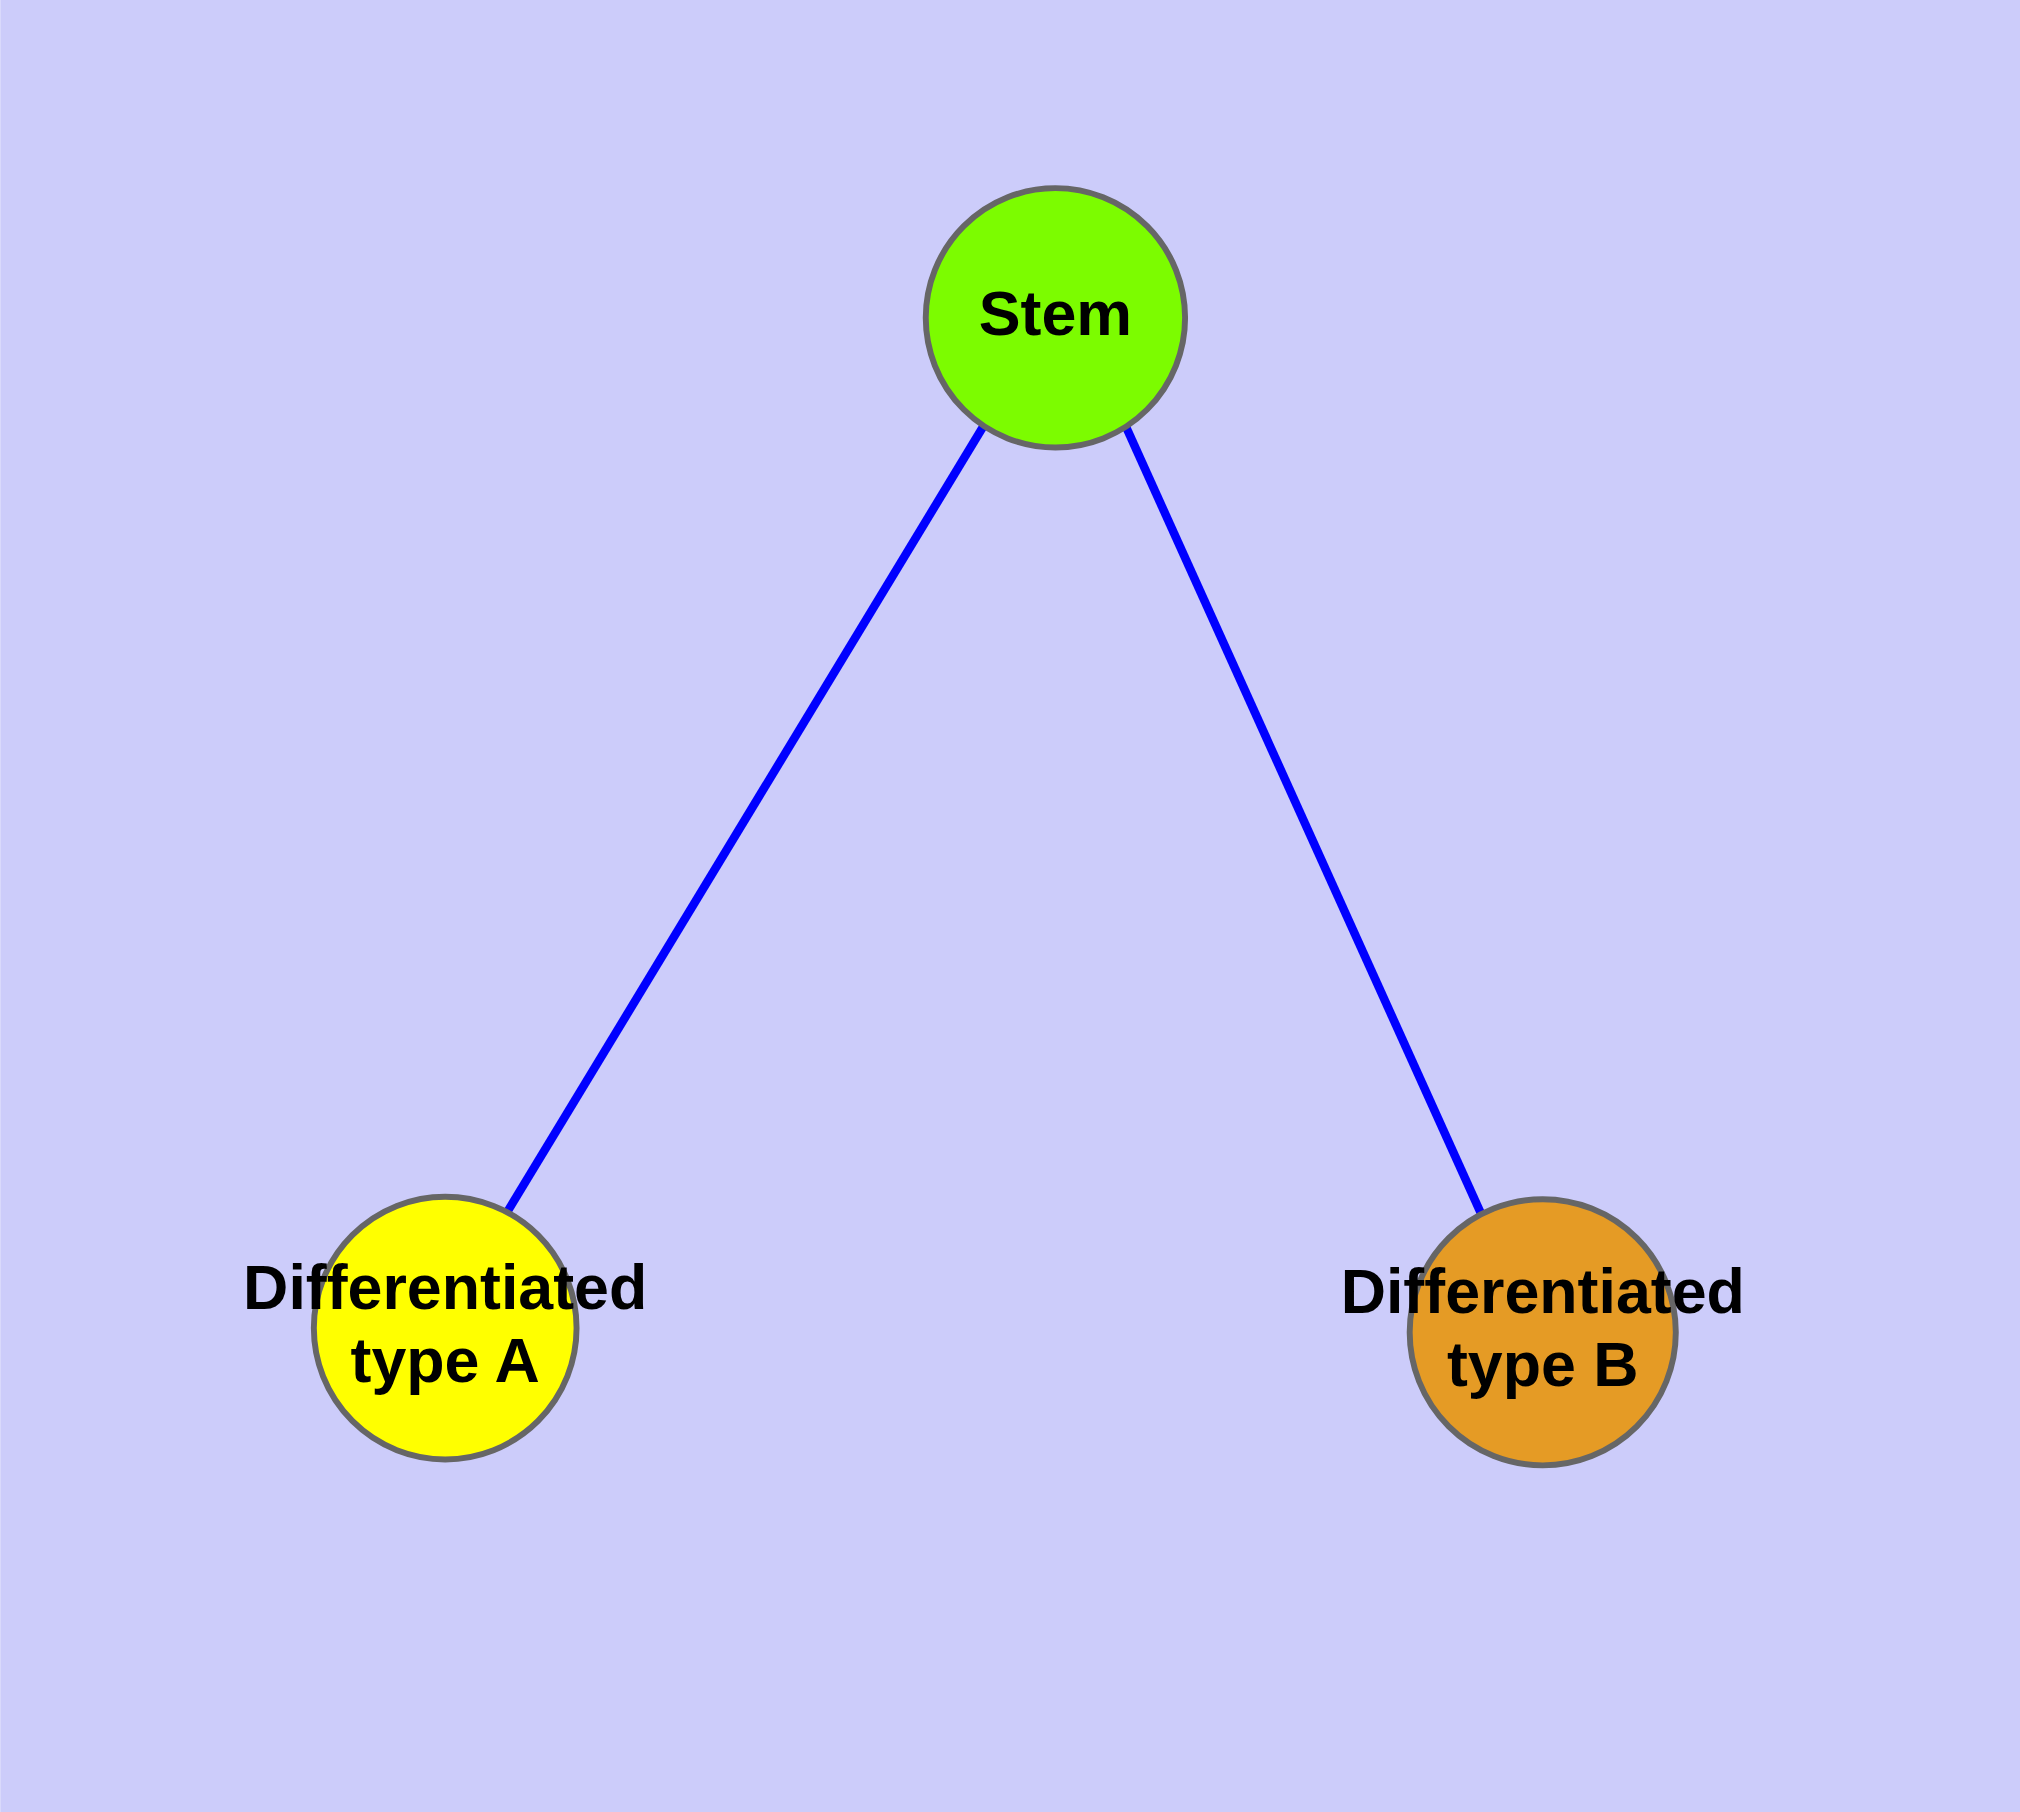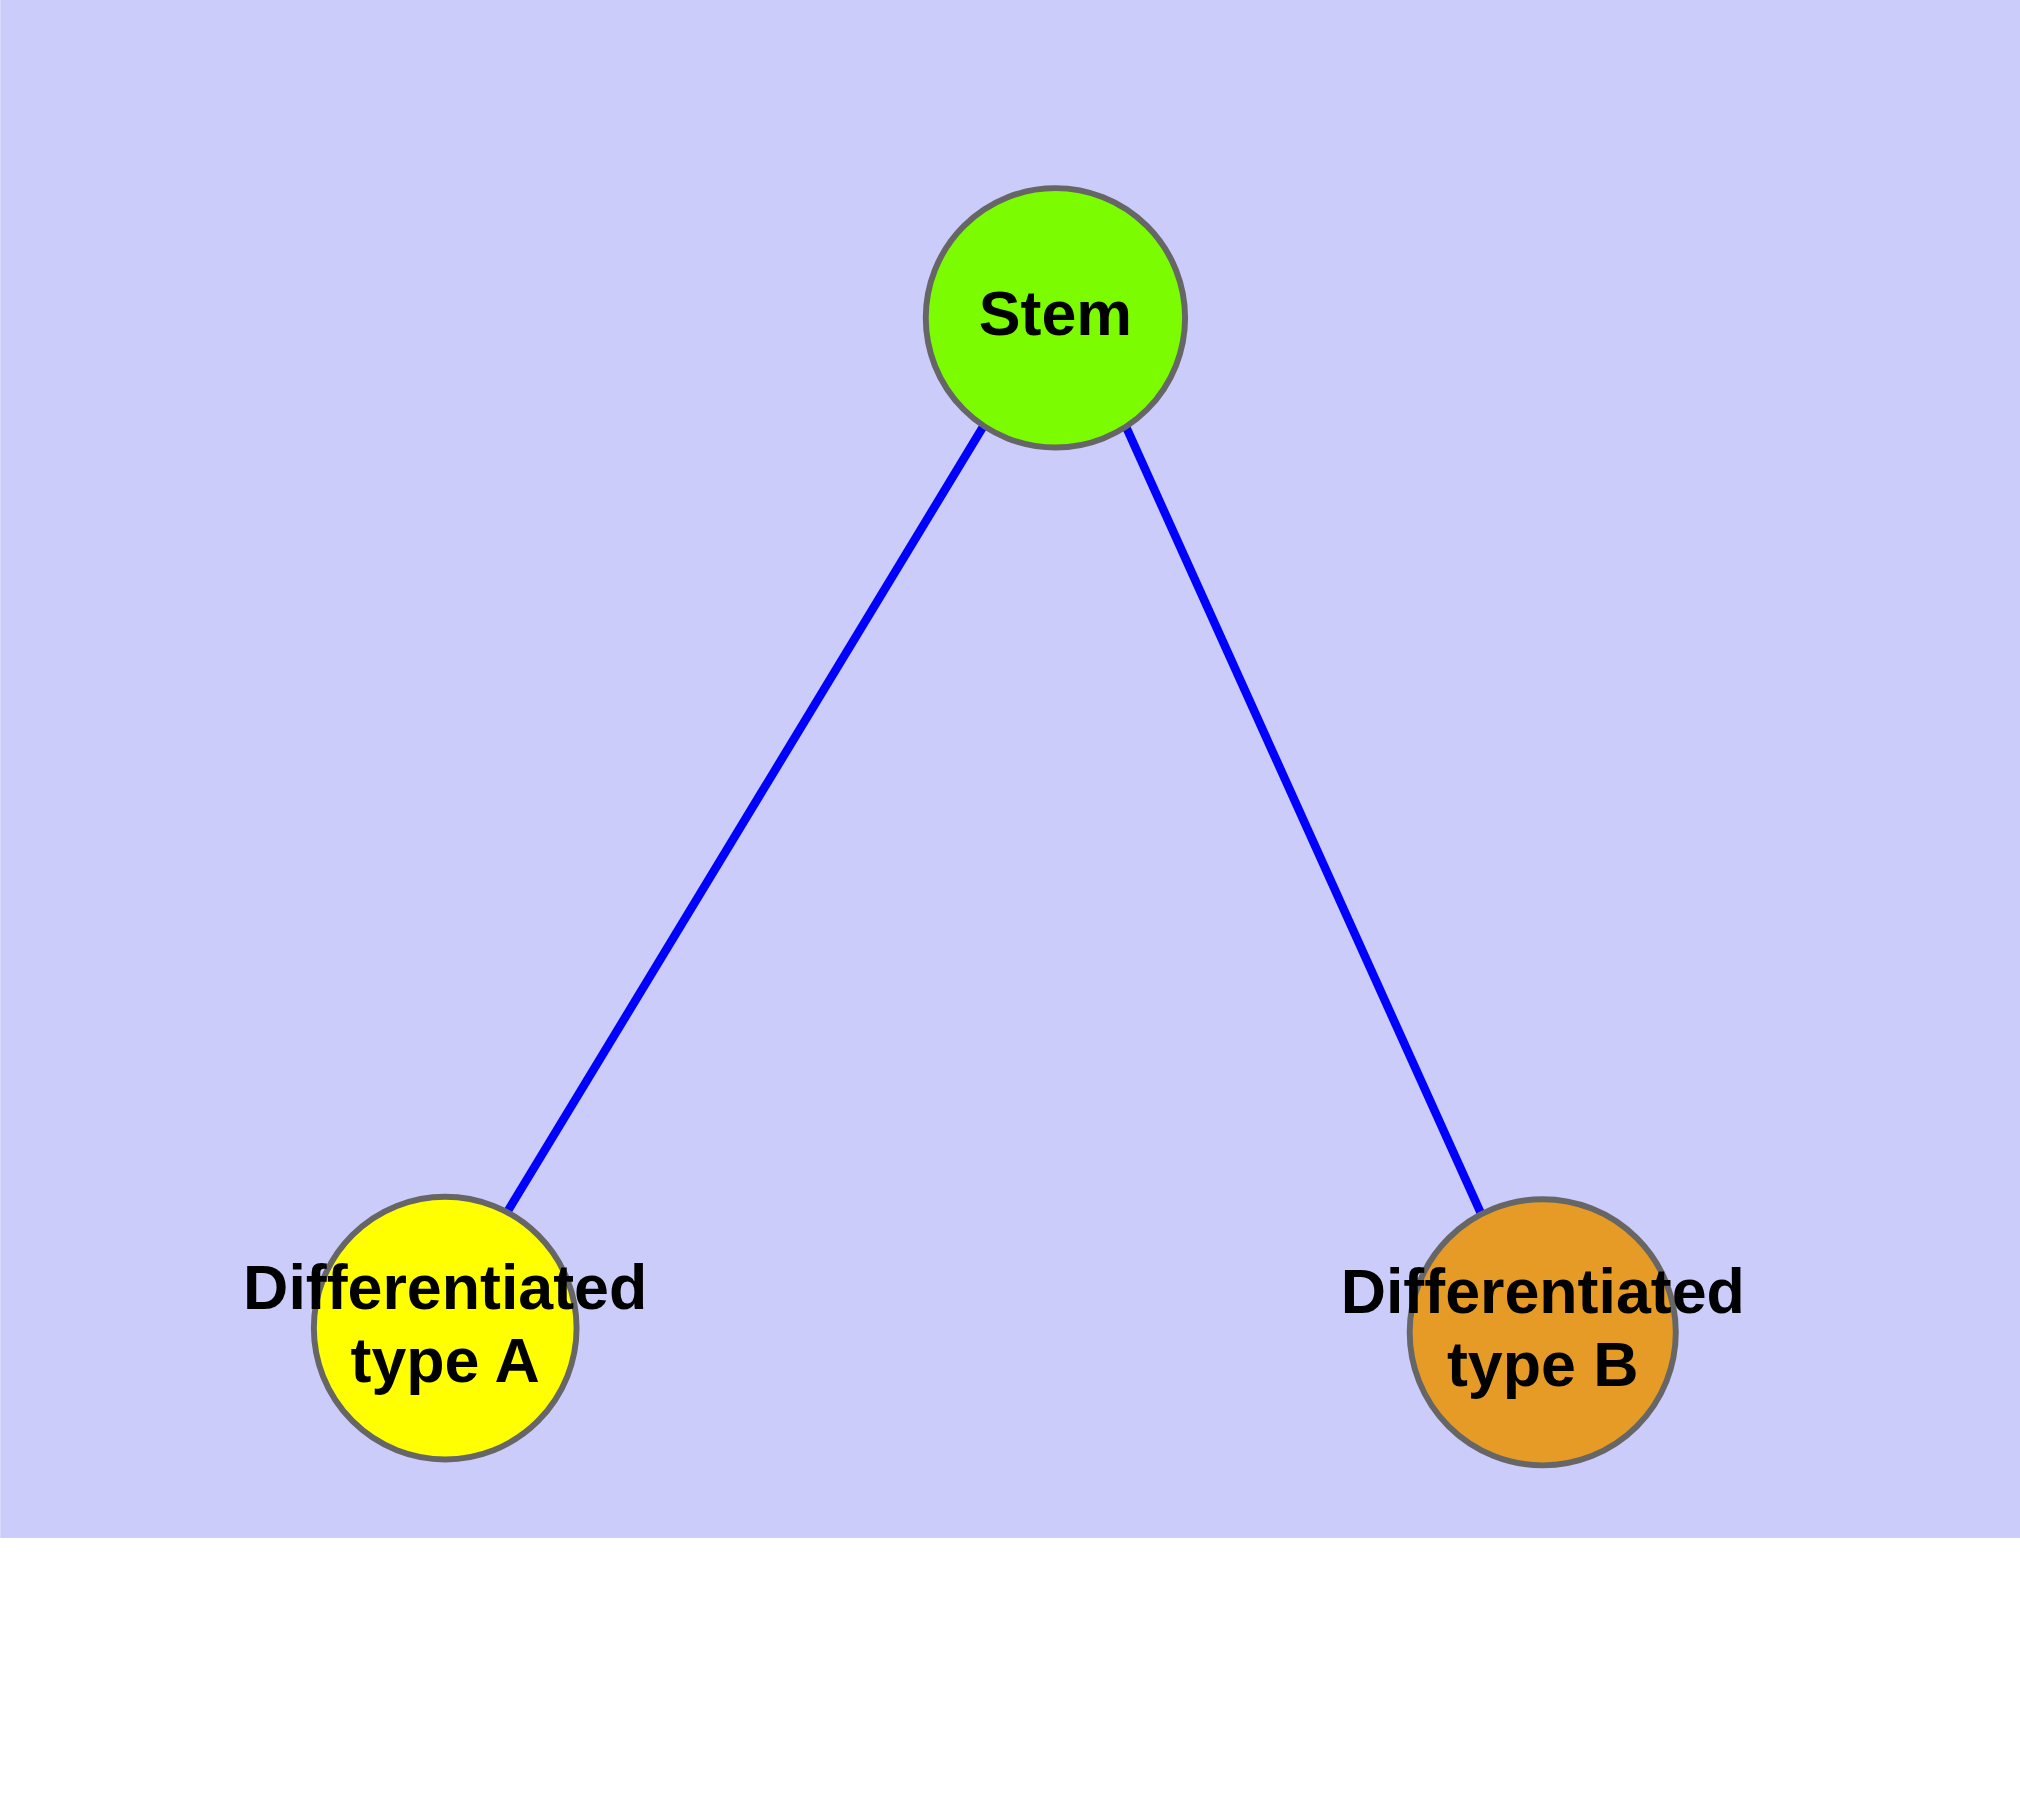--- a/index.html
+++ b/index.html
@@ -28,21 +28,21 @@
     font-weight: bold;
     fill: #000000;
     text-anchor: middle;
     dominant-baseline: middle;
     white-space: pre;
   }
 </style>
 </head>
 <body>
 
-<div id="canvas" style="width: 2021px; height: 1538px;">
+<div id="canvas" style="width: 2021px; height: 1812px;">
   <svg id="graph-svg" viewBox="0 0 2384 2138" xmlns="http://www.w3.org/2000/svg" style="width: 2021px; height: 1812px;">
 
     <rect id="bg-rect" x="0" y="0" width="2384" height="2138" fill="#ccccfa"></rect>
 
     <g id="edge-layer">
         <line x1="1160" y1="503" x2="597" y2="1432" stroke="#0000ff" stroke-width="10" stroke-linecap="butt"></line>
         <line x1="1328" y1="503" x2="1749" y2="1436" stroke="#0000ff" stroke-width="10" stroke-linecap="butt"></line>
       </g>
     <g id="node-layer">
         <circle cx="1245" cy="375" r="153" fill="#7cfc00" stroke="#666666" stroke-width="7"></circle>

